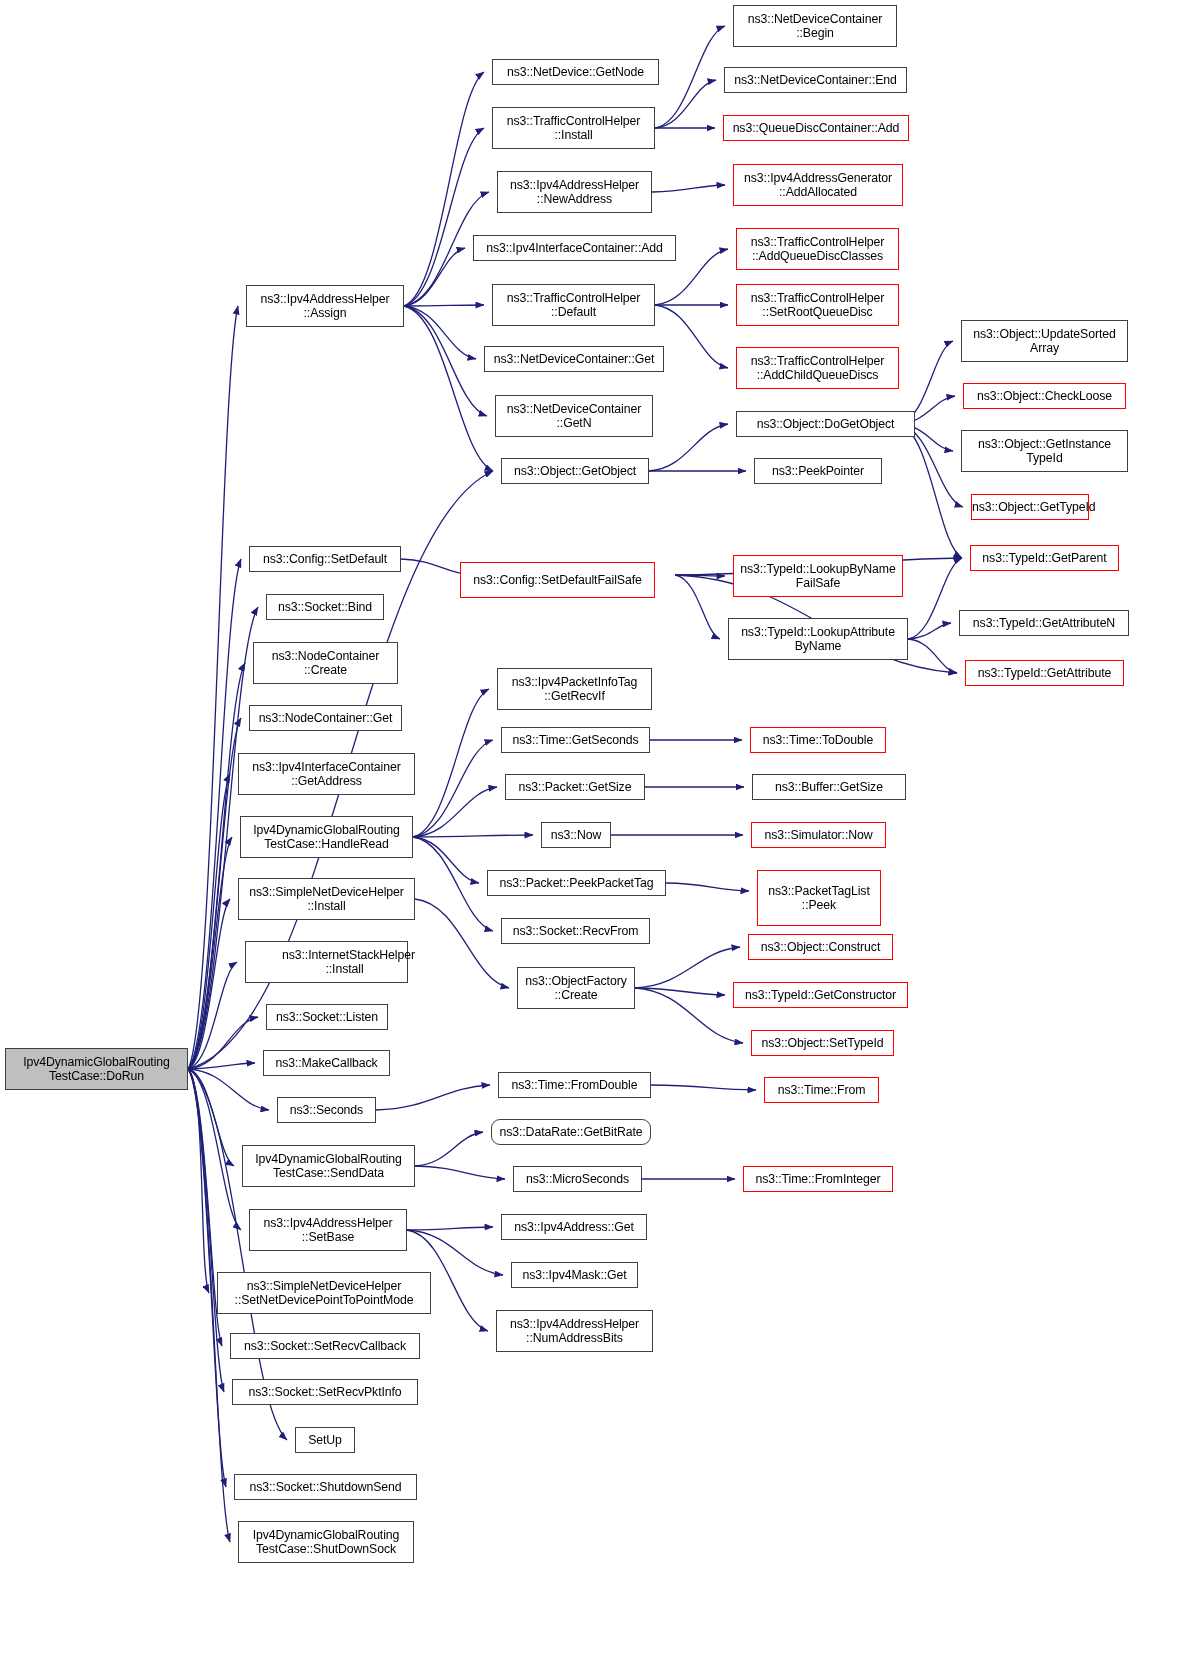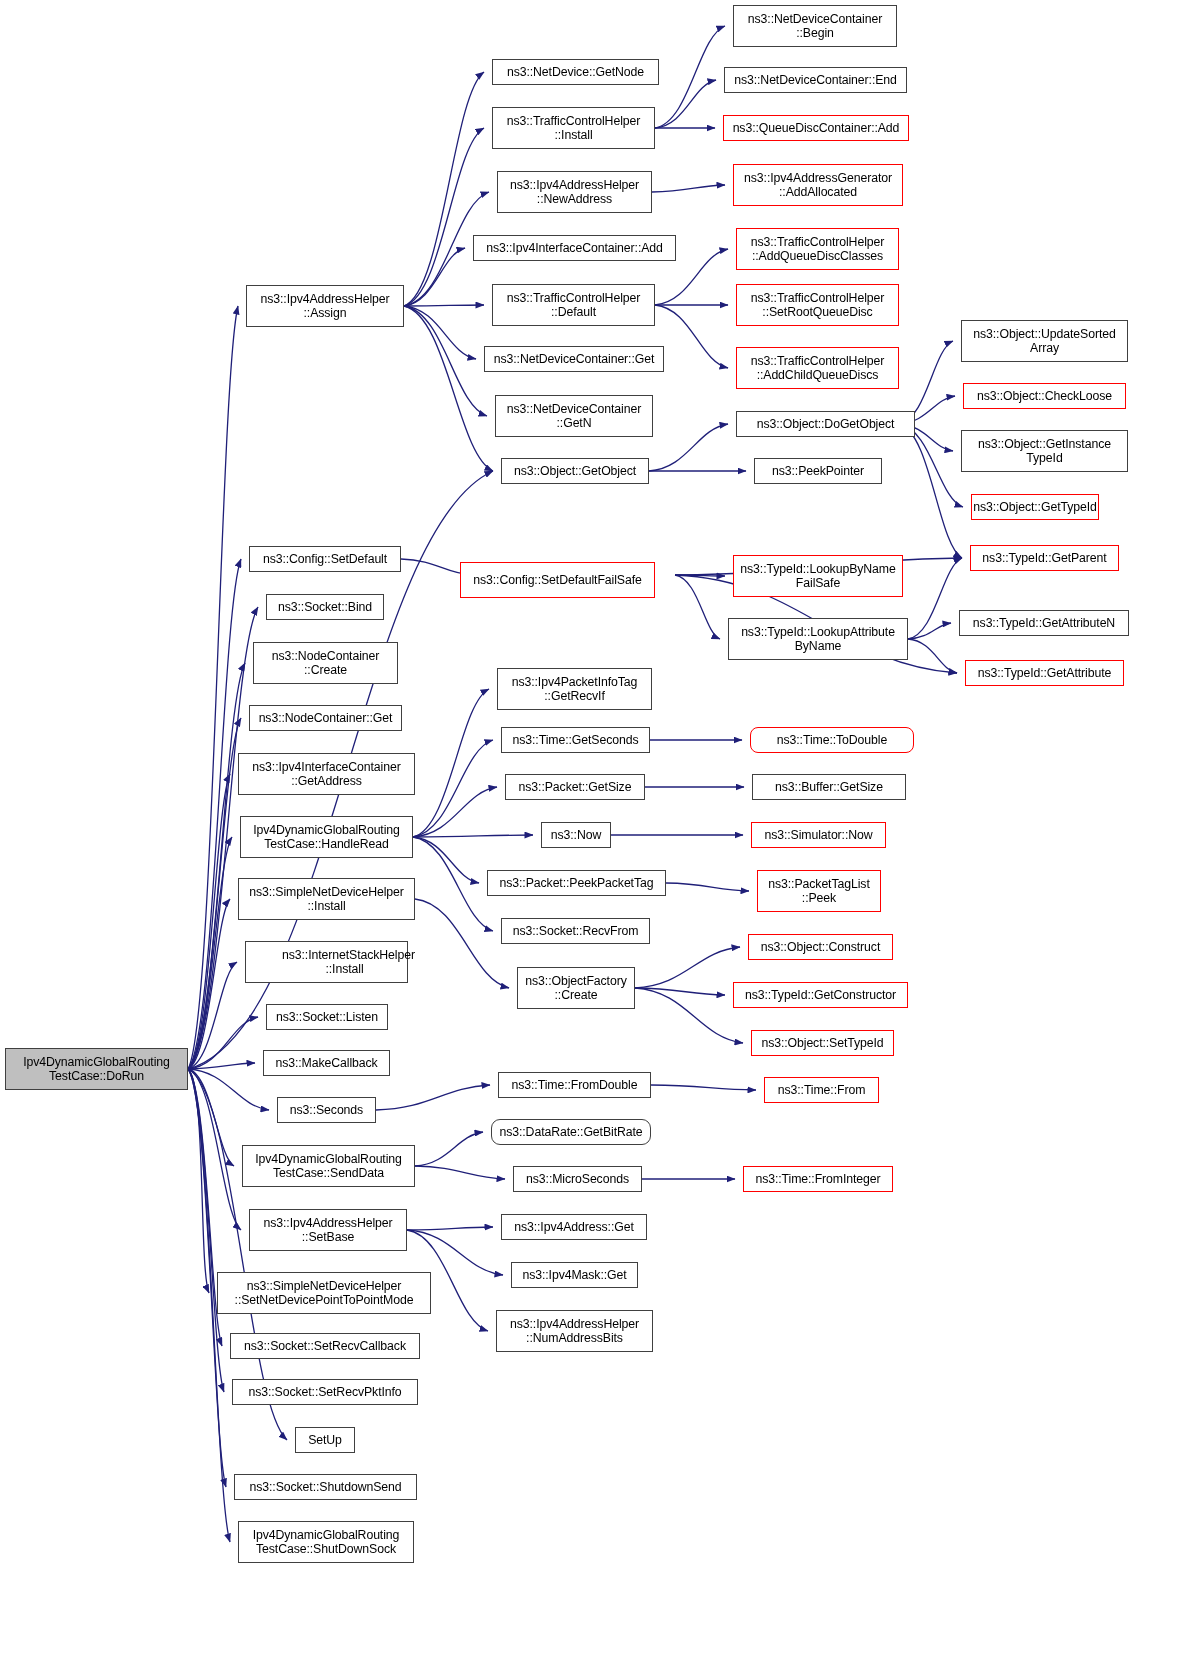--- a/index.html
+++ b/index.html
@@ -164,21 +164,21 @@
 ::SetRootQueueDisc</span></div>
       <div class="node red" style="left: 736px; top: 347px; width: 163px; height: 42px;"><span class="node-label">ns3::TrafficControlHelper
 ::AddChildQueueDiscs</span></div>
       <div class="node" style="left: 736px; top: 411px; width: 179px; height: 26px;"><span class="node-label">ns3::Object::DoGetObject</span></div>
       <div class="node" style="left: 754px; top: 458px; width: 128px; height: 26px;"><span class="node-label">ns3::PeekPointer</span></div>
       <div class="node" style="left: 961px; top: 320px; width: 167px; height: 42px;"><span class="node-label">ns3::Object::UpdateSorted
 Array</span></div>
       <div class="node red" style="left: 963px; top: 383px; width: 163px; height: 26px;"><span class="node-label">ns3::Object::CheckLoose</span></div>
       <div class="node" style="left: 961px; top: 430px; width: 167px; height: 42px;"><span class="node-label">ns3::Object::GetInstance
 TypeId</span></div>
-      <div class="node red" style="left: 971px; top: 494px; width: 128px; height: 26px;"><span class="node-label">ns3::Object::GetTypeId</span></div>
+      <div class="node red" style="left: 971px; top: 494px; width: 118px; height: 26px;"><span class="node-label">ns3::Object::GetTypeId</span></div>
       <div class="node red" style="left: 970px; top: 545px; width: 149px; height: 26px;"><span class="node-label">ns3::TypeId::GetParent</span></div>
       <div class="node" style="left: 959px; top: 610px; width: 170px; height: 26px;"><span class="node-label">ns3::TypeId::GetAttributeN</span></div>
       <div class="node red" style="left: 965px; top: 660px; width: 159px; height: 26px;"><span class="node-label">ns3::TypeId::GetAttribute</span></div>
       <div class="node" style="left: 249px; top: 546px; width: 152px; height: 26px;"><span class="node-label">ns3::Config::SetDefault</span></div>
       <div class="node red" style="left: 460px; top: 562px; width: 195px; height: 36px;"><span class="node-label">ns3::Config::SetDefaultFailSafe</span></div>
       <div class="node red" style="left: 733px; top: 555px; width: 170px; height: 42px;"><span class="node-label">ns3::TypeId::LookupByName
 FailSafe</span></div>
       <div class="node" style="left: 728px; top: 618px; width: 180px; height: 42px;"><span class="node-label">ns3::TypeId::LookupAttribute
 ByName</span></div>
       <div class="node" style="left: 266px; top: 594px; width: 118px; height: 26px;"><span class="node-label">ns3::Socket::Bind</span></div>
@@ -210,24 +210,24 @@
 TestCase::ShutDownSock</span></div>
       <div class="node" style="left: 497px; top: 668px; width: 155px; height: 42px;"><span class="node-label">ns3::Ipv4PacketInfoTag
 ::GetRecvIf</span></div>
       <div class="node" style="left: 501px; top: 727px; width: 149px; height: 26px;"><span class="node-label">ns3::Time::GetSeconds</span></div>
       <div class="node" style="left: 505px; top: 774px; width: 140px; height: 26px;"><span class="node-label">ns3::Packet::GetSize</span></div>
       <div class="node" style="left: 541px; top: 822px; width: 70px; height: 26px;"><span class="node-label">ns3::Now</span></div>
       <div class="node" style="left: 487px; top: 870px; width: 179px; height: 26px;"><span class="node-label">ns3::Packet::PeekPacketTag</span></div>
       <div class="node" style="left: 501px; top: 918px; width: 149px; height: 26px;"><span class="node-label">ns3::Socket::RecvFrom</span></div>
       <div class="node" style="left: 517px; top: 967px; width: 118px; height: 42px;"><span class="node-label">ns3::ObjectFactory
 ::Create</span></div>
-      <div class="node red" style="left: 750px; top: 727px; width: 164px; height: 26px; border-radius: 8px;"><span class="node-label">ns3::Time::ToDouble</span></div>
+      <div class="node red" style="left: 750px; top: 727px; width: 136px; height: 26px;"><span class="node-label">ns3::Time::ToDouble</span></div>
       <div class="node" style="left: 752px; top: 774px; width: 154px; height: 26px;"><span class="node-label">ns3::Buffer::GetSize</span></div>
       <div class="node red" style="left: 751px; top: 822px; width: 135px; height: 26px;"><span class="node-label">ns3::Simulator::Now</span></div>
-      <div class="node red" style="left: 757px; top: 870px; width: 124px; height: 42px;"><span class="node-label">ns3::PacketTagList
+      <div class="node red" style="left: 757px; top: 870px; width: 124px; height: 56px;"><span class="node-label">ns3::PacketTagList
 ::Peek</span></div>
       <div class="node red" style="left: 748px; top: 934px; width: 145px; height: 26px;"><span class="node-label">ns3::Object::Construct</span></div>
       <div class="node red" style="left: 733px; top: 982px; width: 175px; height: 26px;"><span class="node-label">ns3::TypeId::GetConstructor</span></div>
       <div class="node red" style="left: 751px; top: 1030px; width: 143px; height: 26px;"><span class="node-label">ns3::Object::SetTypeId</span></div>
       <div class="node" style="left: 498px; top: 1072px; width: 153px; height: 26px;"><span class="node-label">ns3::Time::FromDouble</span></div>
       <div class="node red" style="left: 764px; top: 1077px; width: 115px; height: 26px;"><span class="node-label">ns3::Time::From</span></div>
       <div class="node" style="left: 491px; top: 1119px; width: 160px; height: 26px; border-radius: 9px;"><span class="node-label">ns3::DataRate::GetBitRate</span></div>
       <div class="node" style="left: 513px; top: 1166px; width: 129px; height: 26px;"><span class="node-label">ns3::MicroSeconds</span></div>
       <div class="node red" style="left: 743px; top: 1166px; width: 150px; height: 26px;"><span class="node-label">ns3::Time::FromInteger</span></div>
       <div class="node" style="left: 501px; top: 1214px; width: 146px; height: 26px;"><span class="node-label">ns3::Ipv4Address::Get</span></div>

